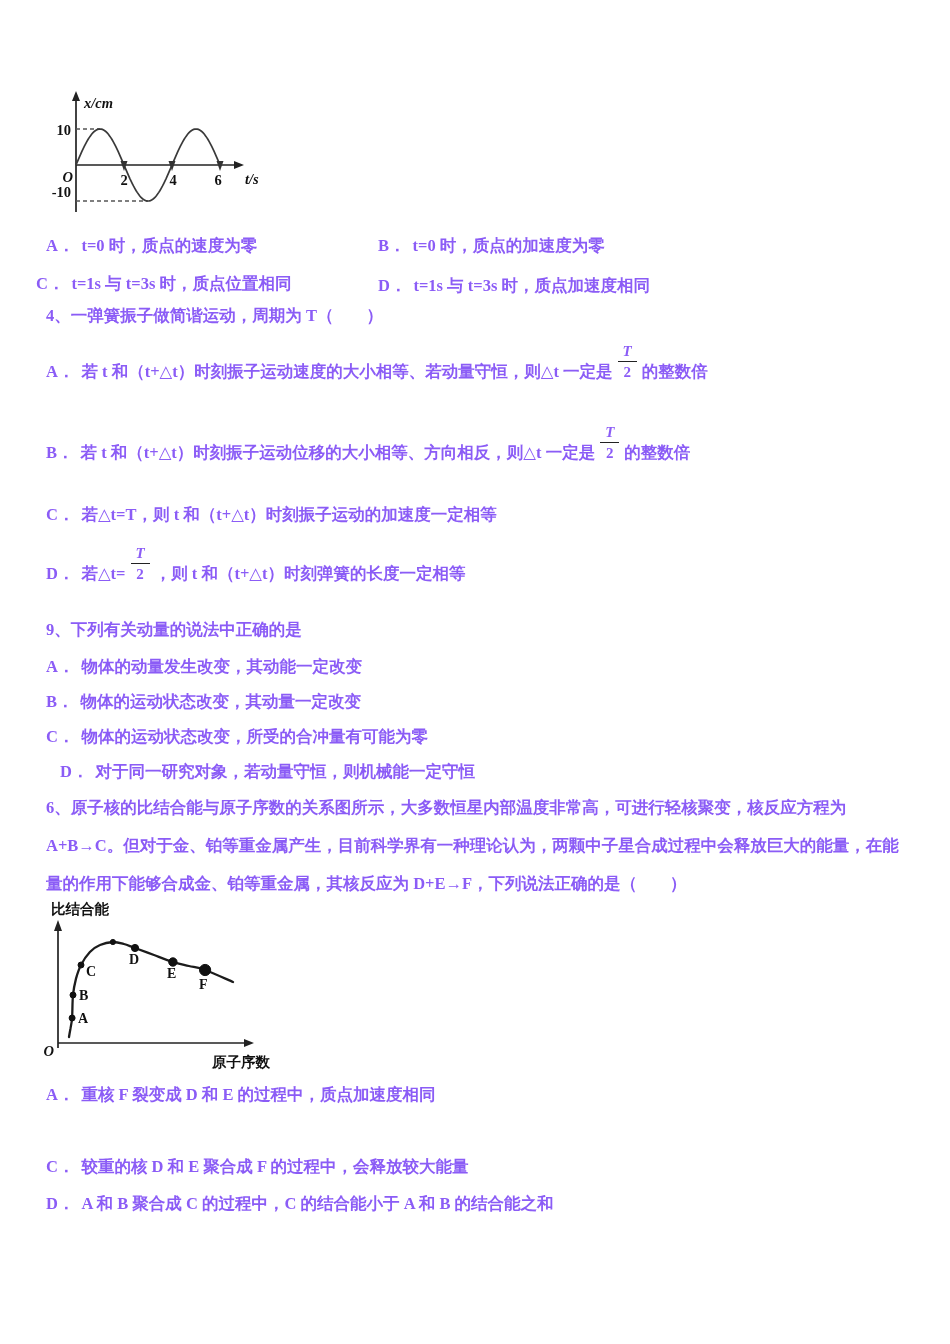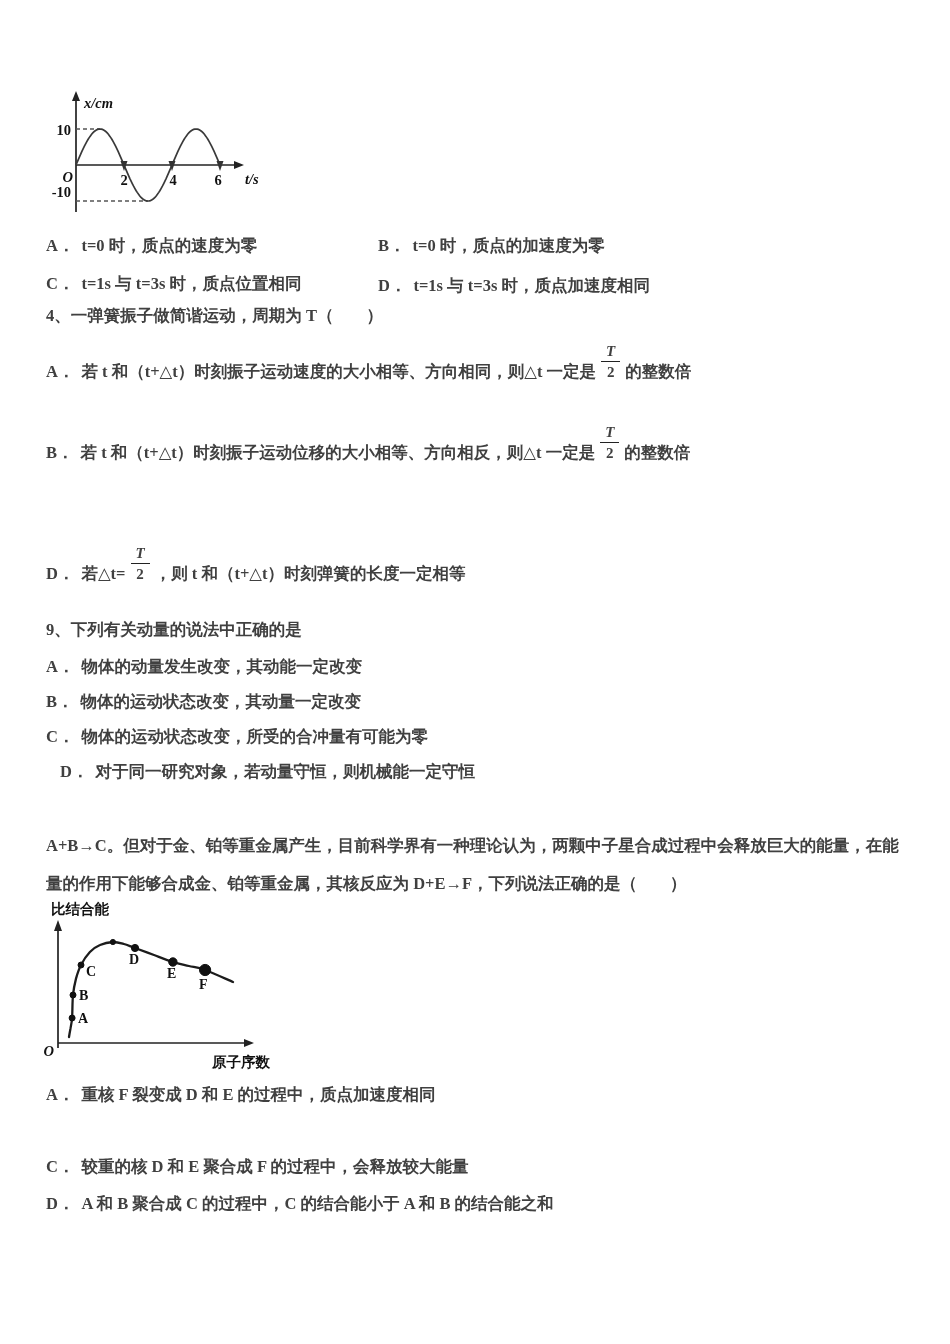--- a/index.html
+++ b/index.html
@@ -1,19 +1,19 @@
 <!DOCTYPE html>
 <html><head>
 <meta charset="utf-8">
 <style>
   html,body{margin:0;padding:0;background:#ffffff;}
   .page{
     position:relative;width:950px;height:1344px;background:#ffffff;
     font-family:"Liberation Serif","DejaVu Serif",serif;
-    color:#404040;font-weight:700;overflow:hidden;
+    color:#8b5cf6;font-weight:700;overflow:hidden;
   }
   .line{position:absolute;font-size:16.5px;line-height:20px;white-space:nowrap;}
   .opt-label{margin-right:7px;}
   .frac{display:inline-block;vertical-align:baseline;text-align:center;margin:0 5px;}
   .frac .num{display:block;font-size:15px;line-height:18px;padding:0 5px 1px;border-bottom:1.6px solid #222;font-style:italic;}
   .frac .den{display:block;font-size:15px;line-height:18px;padding-top:1px;}
   .fig{position:absolute;}
   .fig text{font-size:14.5px;fill:#111;font-weight:700;font-family:"Liberation Serif","DejaVu Serif",serif;}
   .fig text.ital{font-style:italic;}
   .axis{stroke:#222;stroke-width:1.7;}
@@ -54,56 +54,60 @@
     <text x="133" y="97" text-anchor="middle">4</text>
     <text x="178" y="97" text-anchor="middle">6</text>
   </svg>
 
   <div class="line" style="left:46px;top:236px">
     <span class="opt-label">A．</span><span>t=0 时，质点的速度为零</span>
   </div>
   <div class="line" style="left:378px;top:236px">
     <span class="opt-label">B．</span><span>t=0 时，质点的加速度为零</span>
   </div>
-  <div class="line" style="left:46px;top:274px">
+  <div class="line" style="left:36px;top:274px">
     <span class="opt-label">C．</span><span>t=1s 与 t=3s 时，质点位置相同</span>
   </div>
   <div class="line" style="left:378px;top:276px">
     <span class="opt-label">D．</span><span>t=1s 与 t=3s 时，质点加速度相同</span>
   </div>
 
   <div class="line" style="left:46px;top:306px">4、一弹簧振子做简谐运动，周期为 T（　　）</div>
 
   <div class="line" style="left:46px;top:342px">
-    <span class="opt-label">A．</span><span>若 t 和（t+△t）时刻振子运动速度的大小相等、方向相同，则△t 一定是</span><span class="frac"><span class="num">T</span><span class="den">2</span></span><span>的整数倍</span>
+    <span class="opt-label">A．</span><span>若 t 和（t+△t）时刻振子运动速度的大小相等、若动量守恒，则△t 一定是</span><span class="frac"><span class="num">T</span><span class="den">2</span></span><span>的整数倍</span>
   </div>
 
   <div class="line" style="left:46px;top:423px">
     <span class="opt-label">B．</span><span>若 t 和（t+△t）时刻振子运动位移的大小相等、方向相反，则△t 一定是</span><span class="frac"><span class="num">T</span><span class="den">2</span></span><span>的整数倍</span>
   </div>
 
+  <div class="line" style="left:46px;top:505px">
+    <span class="opt-label">C．</span><span>若△t=T，则 t 和（t+△t）时刻振子运动的加速度一定相等</span>
+  </div>
 
   <div class="line" style="left:46px;top:544px">
     <span class="opt-label">D．</span><span>若△t=</span><span class="frac"><span class="num">T</span><span class="den">2</span></span><span>，则 t 和（t+△t）时刻弹簧的长度一定相等</span>
   </div>
 
   <div class="line" style="left:46px;top:620px">9、下列有关动量的说法中正确的是</div>
   <div class="line" style="left:46px;top:657px">
     <span class="opt-label">A．</span><span>物体的动量发生改变，其动能一定改变</span>
   </div>
   <div class="line" style="left:46px;top:692px">
     <span class="opt-label">B．</span><span>物体的运动状态改变，其动量一定改变</span>
   </div>
   <div class="line" style="left:46px;top:727px">
     <span class="opt-label">C．</span><span>物体的运动状态改变，所受的合冲量有可能为零</span>
   </div>
   <div class="line" style="left:60px;top:762px">
     <span class="opt-label">D．</span><span>对于同一研究对象，若动量守恒，则机械能一定守恒</span>
   </div>
 
+  <div class="line" style="left:46px;top:798px">6、原子核的比结合能与原子序数的关系图所示，大多数恒星内部温度非常高，可进行轻核聚变，核反应方程为</div>
   <div class="line" style="left:46px;top:836px">A+B→C。但对于金、铂等重金属产生，目前科学界有一种理论认为，两颗中子星合成过程中会释放巨大的能量，在能</div>
   <div class="line" style="left:46px;top:874px">量的作用下能够合成金、铂等重金属，其核反应为 D+E→F，下列说法正确的是（　　）</div>
 
   <svg class="fig" style="left:42px;top:896px" width="250" height="180" viewBox="0 0 250 180">
     <line class="axis" x1="16" y1="152" x2="16" y2="30"></line>
     <polygon class="axis-head" points="16,24 12,35 20,35"></polygon>
     <line class="axis" x1="16" y1="147" x2="206" y2="147"></line>
     <polygon class="axis-head" points="212,147 202,143 202,151"></polygon>
     <path id="fig2-curve" d="M27.0,141.0C27.2,139.7 27.8,136.1 28.4,133.0C28.9,129.8 29.6,127.6 30.1,122.0C30.5,116.3 30.3,105.6 31.0,99.0C31.7,92.5 32.7,87.7 34.0,82.6C35.4,77.6 36.7,73.4 39.0,69.0C41.3,64.5 44.8,59.3 47.9,56.0C51.1,52.6 54.2,50.6 58.0,49.0C61.8,47.3 66.9,46.2 70.9,46.0C74.9,45.9 78.3,47.0 81.9,48.0C85.6,49.0 87.9,50.2 93.0,52.0C98.0,53.8 105.6,56.7 112.0,59.0C118.3,61.4 125.1,64.2 130.9,66.0C136.8,67.9 141.6,68.7 146.9,70.0C152.3,71.3 155.7,71.3 163.1,74.0C170.4,76.7 186.3,84.0 191.0,86.0"></path>
     <g id="fig2-points">

